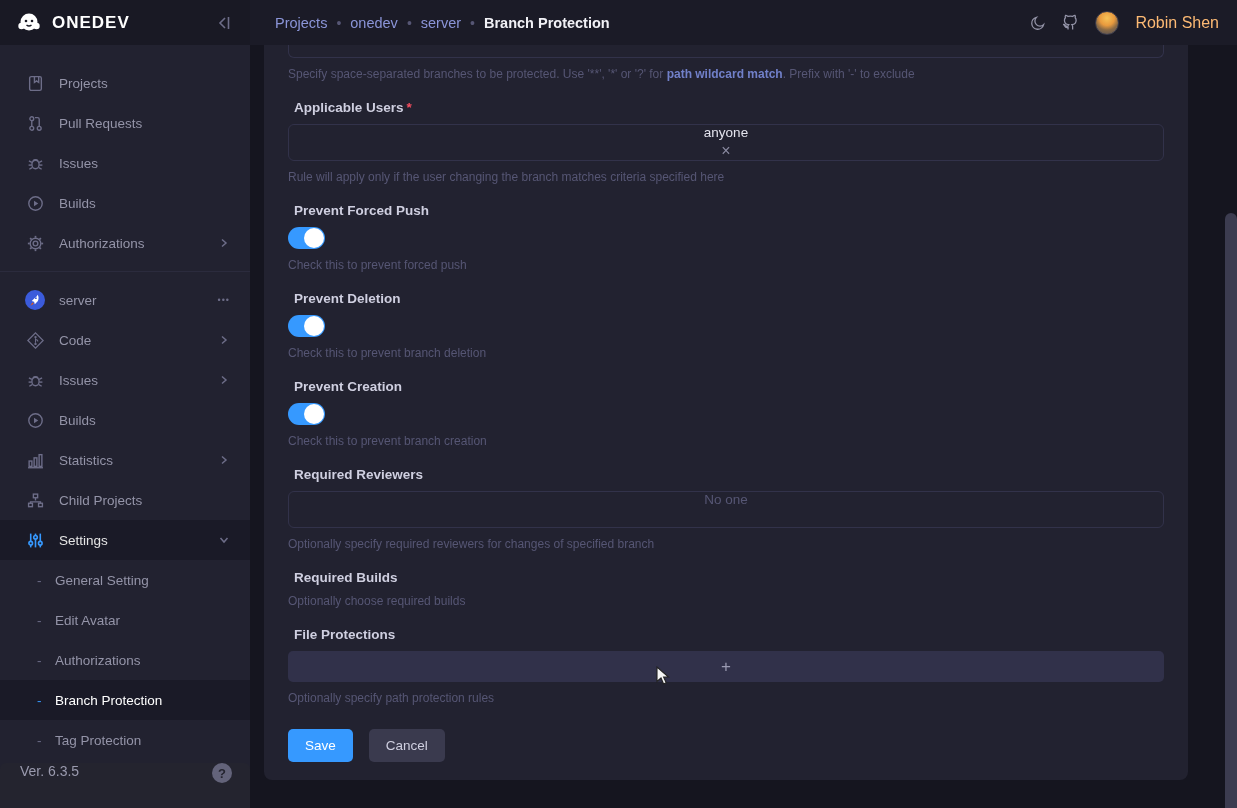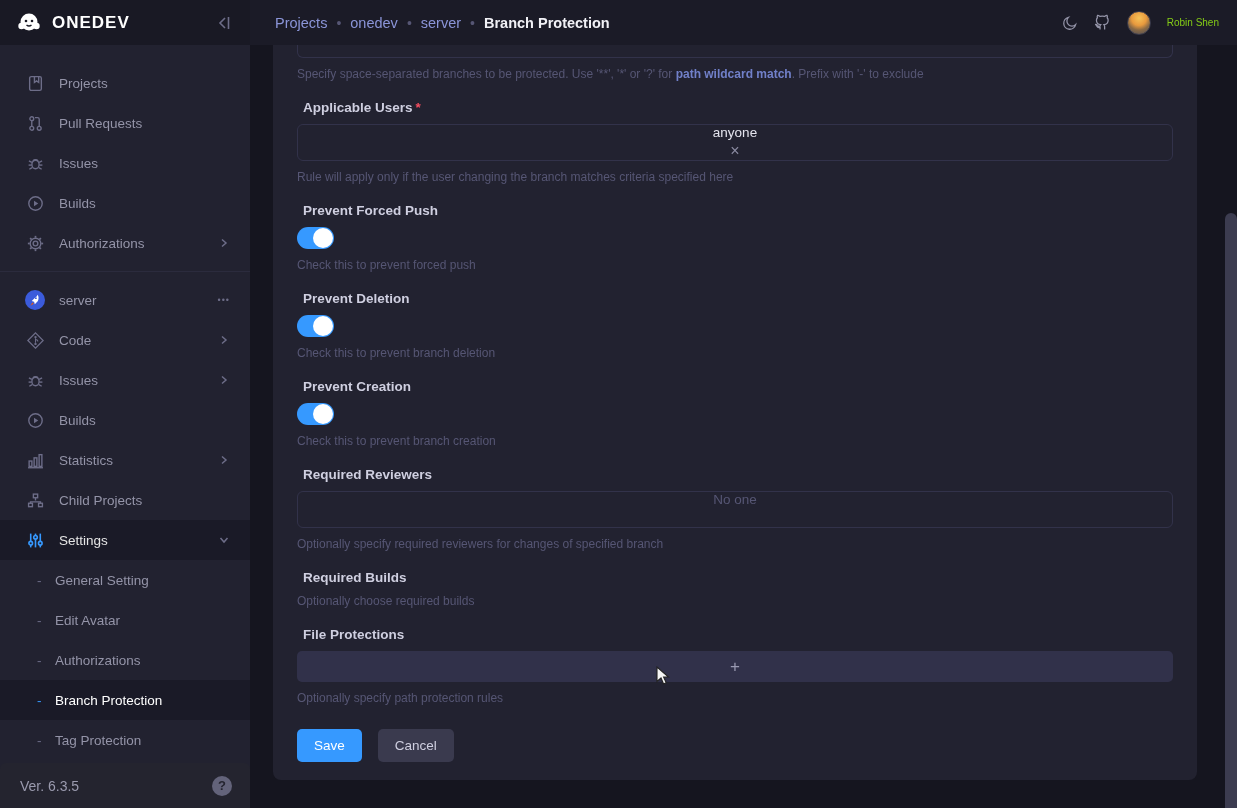--- a/index.html
+++ b/index.html
@@ -35,21 +35,21 @@
   .nav-item.settings-row .ni-icon { color:#3699ff; }
   .sub-item {
     height:40px; display:flex; align-items:center; padding-left:37px;
     color:#9494a8; cursor:pointer; font-size:13.5px;
   }
   .sub-item .dash { width:18px; color:#6d6d88; }
   .sub-item.active { background:#1a1a27; color:#ffffff; }
   .sub-item.active .dash { color:#3699ff; }
   .side-footer {
     position:absolute; left:0; bottom:0; width:250px; height:45px;
-    background:#24242f; display:flex; align-items:center; padding:0 18px 0 20px;
+    background:#24242f; display:flex; padding:0 18px 0 20px;
     border-radius:6px 6px 0 0;
   }
   .side-footer .ver { flex:1; color:#9a9aae; font-size:14px; }
   .help-circle {
     width:20px; height:20px; border-radius:50%; background:#63637a; color:#24242f;
     font-weight:bold; font-size:13px; display:flex; align-items:center; justify-content:center; cursor:pointer;
   }
   
   .topbar {
     position:absolute; left:250px; top:0; width:987px; height:45px;
@@ -59,24 +59,24 @@
   .crumb-link { color:#8b95d8; cursor:pointer; font-size:14.5px; }
   .crumb-sep { color:#565674; font-size:14px; }
   .crumb-current { color:#f1f1f6; font-weight:bold; font-size:14.5px; }
   .top-right { display:flex; align-items:center; gap:16px; }
   .top-icon { color:#9494a8; cursor:pointer; display:flex; align-items:center; }
   .avatar {
     width:24px; height:24px; border-radius:50%;
     background:radial-gradient(circle at 50% 28%, #f6c257 0%, #e89a3e 38%, #8a6a45 62%, #4c4c58 100%);
     cursor:pointer; border:1px solid #3a3a4a;
   }
-  .user-name { color:#84cc16; font-size:10px; cursor:pointer; }
+  .user-name { color:#fdba74; font-size:16px; cursor:pointer; }
   
   .card {
-    position:absolute; left:273px; top:45px; width:924px; height:735px;
+    position:absolute; left:264px; top:45px; width:924px; height:735px;
     background:#222230; border-radius:0 0 8px 8px; padding:0 24px; overflow:hidden;
   }
   .input-partial {
     height:13px; border:1px solid #32324a; border-top:none; border-radius:0 0 6px 6px;
   }
   .help { color:#565674; font-size:12px; margin-top:9px; }
   .help a { color:#7180c9; font-weight:bold; text-decoration:none; cursor:pointer; }
   .fld-label { color:#cfcfe0; font-size:13.5px; font-weight:bold; margin-top:19px;margin-left:6px; }
   .req-star { color:#f64e60; margin-left:3px; }
   .text-input {

